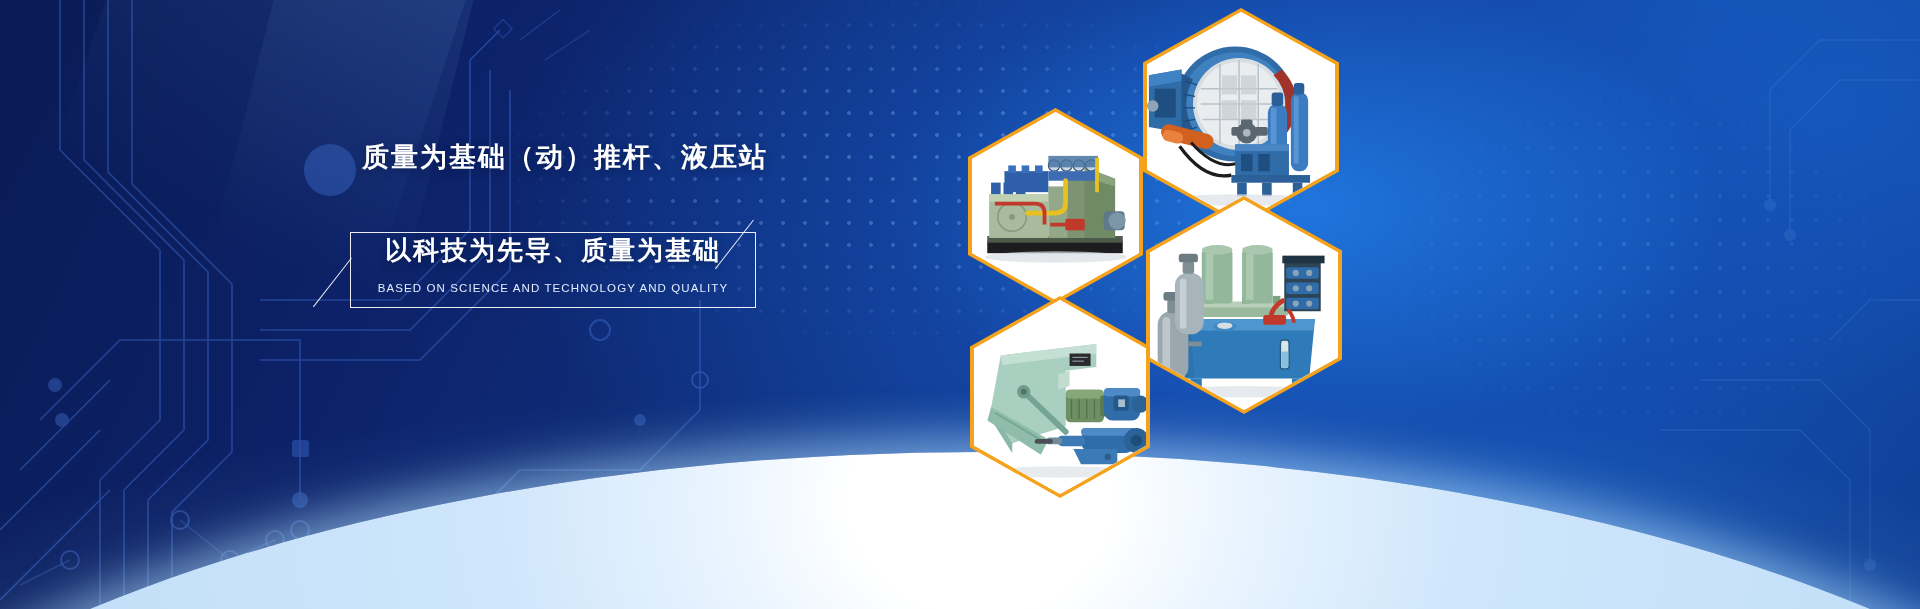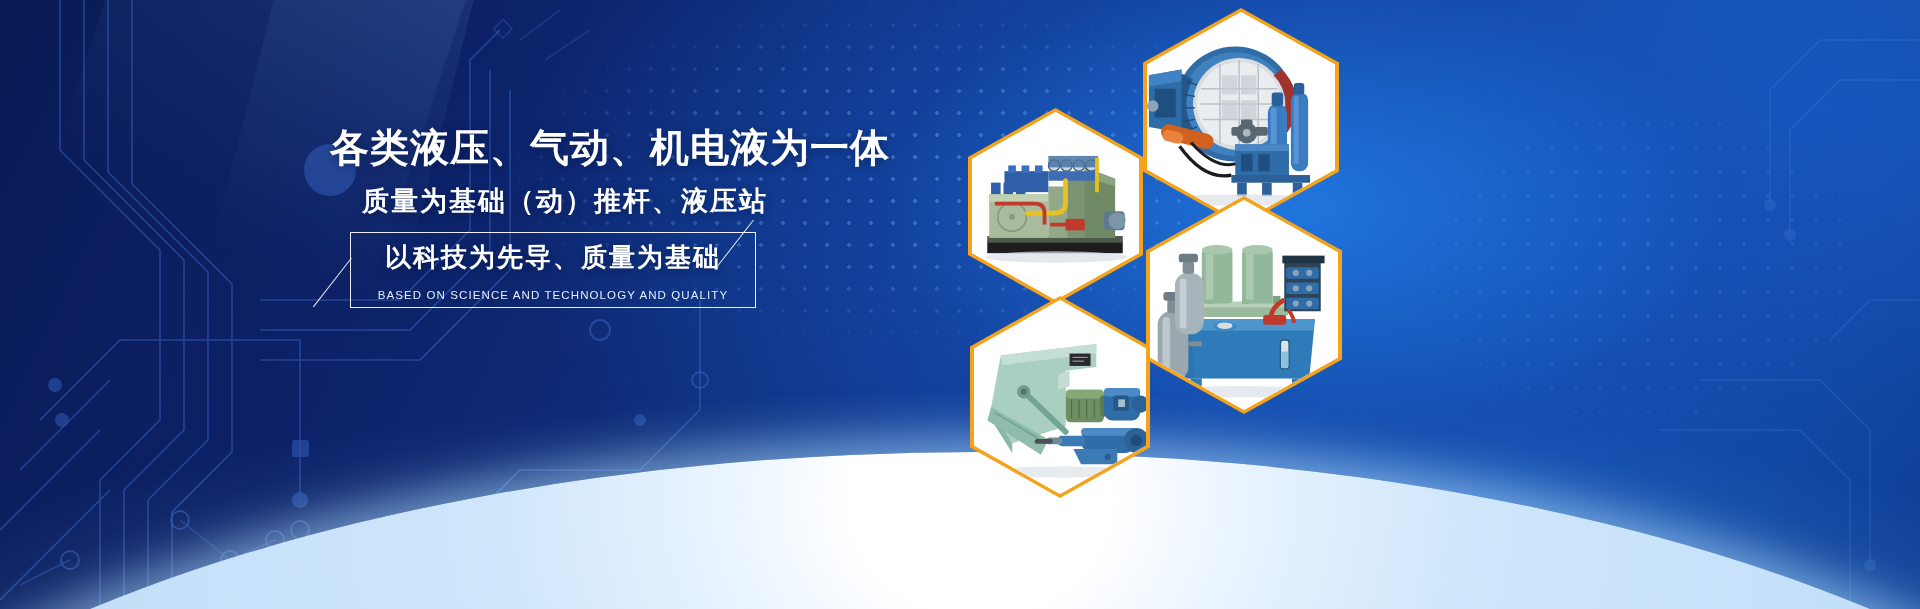--- a/index.html
+++ b/index.html
@@ -64,21 +64,21 @@
   }
   .subline{
     margin-top:13px;font-size:27px;font-weight:bold;color:#ffffff;letter-spacing:2px;
     text-shadow:0 2px 9px rgba(2,20,60,.5);white-space:nowrap;
   }
 
   .slogan-wrap{position:absolute;left:324px;top:232px;width:450px;height:76px;}
   .slogan-box{
     position:absolute;left:26px;top:0;width:406px;height:76px;
     border:1px solid rgba(255,255,255,.92);
-    display:flex;flex-direction:column;align-items:center;justify-content:center;
+    display:flex;flex-direction:column;align-items:center;
   }
   .slogan-cn{
     font-size:26px;font-weight:bold;color:#ffffff;letter-spacing:2px;
     text-shadow:0 2px 8px rgba(2,20,60,.55);white-space:nowrap;
   }
   .slogan-en{
     margin-top:14px;font-size:11.5px;color:#e3eeff;letter-spacing:1.1px;white-space:nowrap;
   }
   .slash{position:absolute;width:1px;background:rgba(255,255,255,.9);}
   .slash.left{left:27px;top:26px;height:62px;transform:rotate(38deg);transform-origin:top center;}
@@ -171,21 +171,20 @@
     </g>
   </svg>
 
   <div class="dots"></div>
   <div class="dots2"></div>
 
   <div class="globe-glow"></div>
   <div class="globe"></div>
 
   <div class="copy">
-    <div class="headline">各类液压、气动、机电液为一体</div>
     <div class="subline">质量为基础（动）推杆、液压站</div>
   </div>
 
   <div class="slogan-wrap">
     <div class="slash left"></div>
     <div class="slash right"></div>
     <div class="slogan-box">
       <div class="slogan-cn">以科技为先导、质量为基础</div>
       <div class="slogan-en">BASED ON SCIENCE AND TECHNOLOGY AND QUALITY</div>
     </div>

